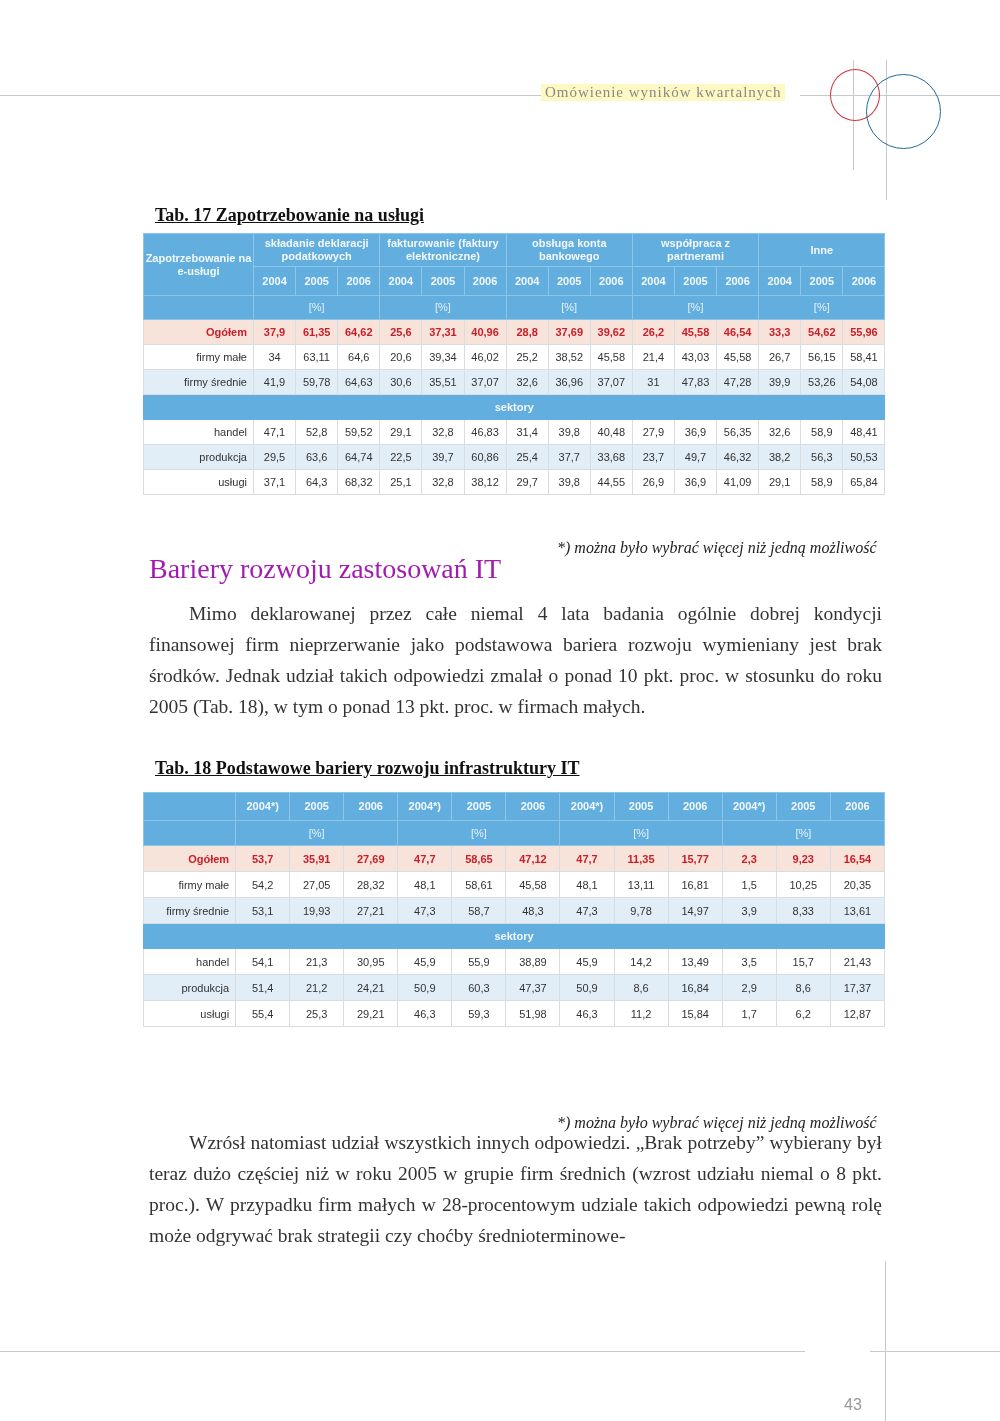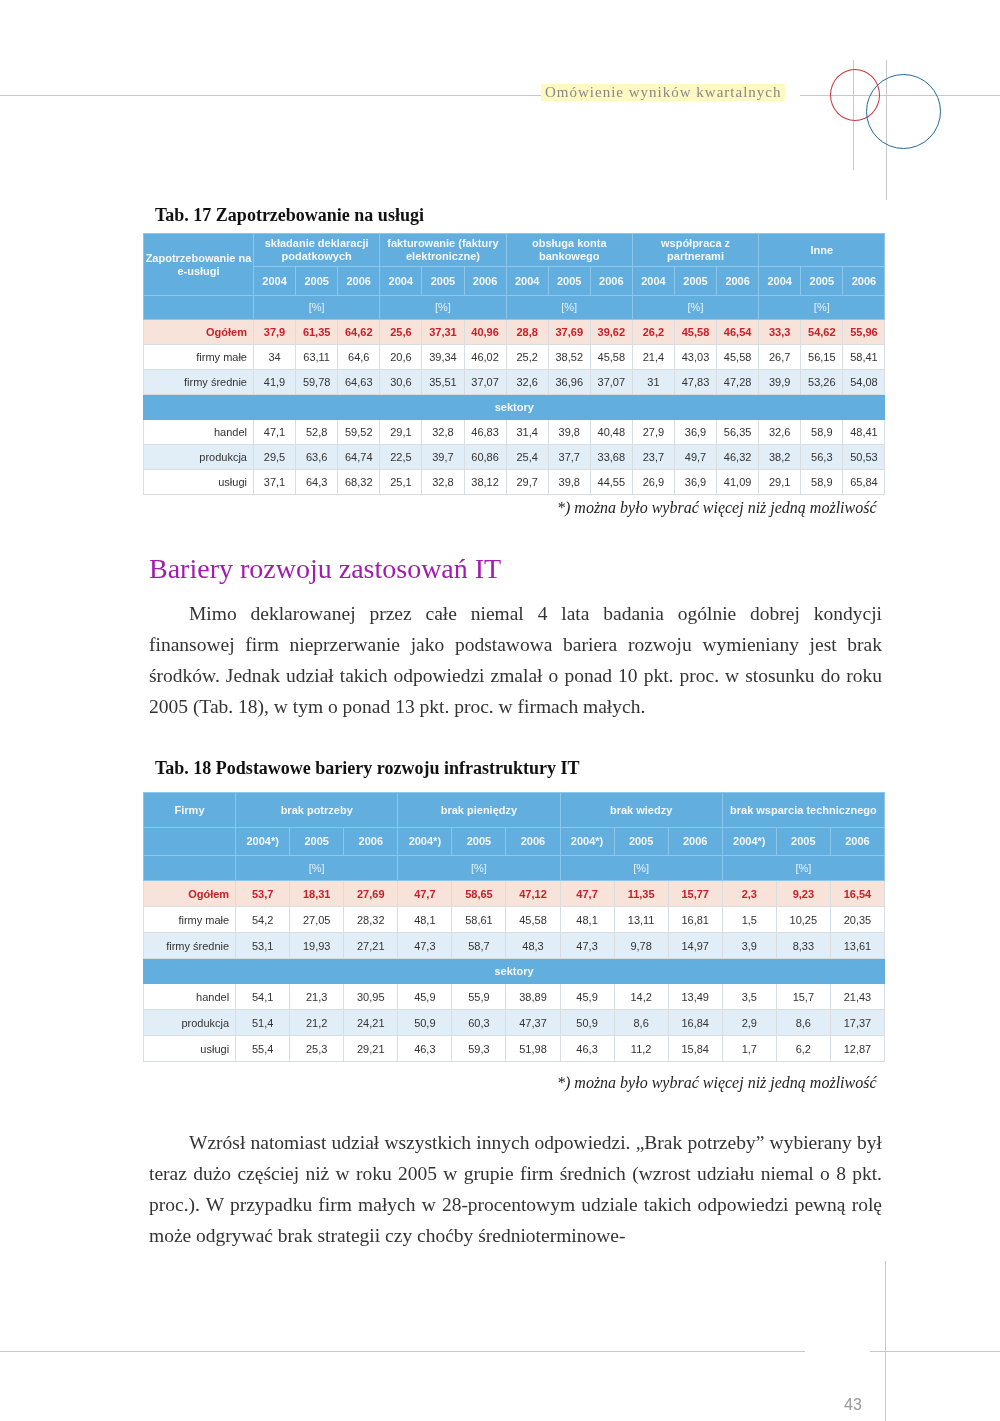--- a/index.html
+++ b/index.html
@@ -14,20 +14,21 @@
     color: #888; font-family: "Liberation Serif", serif; background: #fef9c3; padding: 0 4px;
   }
   .circle { position: absolute; border-radius: 50%; border: 1.5px solid; box-sizing: border-box; }
   .page-num {
     position: absolute; left: 840px; top: 1396px; font-size: 16px; color: #999;
     font-family: "Liberation Sans", sans-serif; background: #fff; padding: 0 4px;
   }
   .table-title {
     position: absolute; font-weight: bold; font-size: 18px; color: #111;
     font-family: "Liberation Serif", serif;
+    text-decoration: underline;
   }
   table.data {
     position: absolute; border-collapse: collapse; table-layout: fixed;
     font-family: "Liberation Sans", sans-serif; font-size: 11px; color: #333;
     border: 1px solid #9aa6b0;
   }
   table.data td, table.data th {
     border: 1px solid #d8dde2; text-align: center; padding: 0; overflow: hidden; white-space: nowrap;
   }
   table.data th {
@@ -36,20 +37,21 @@
   table.data th.wrap { white-space: normal; }
   table.data th.pct { font-weight: normal; color: #e6f1f9; }
   table.data tr.total td { background: #f8e3da; color: #c8202a; font-weight: bold; }
   table.data tr.odd td { background: #ffffff; }
   table.data tr.even td { background: #e2eef7; }
   table.data td.label { text-align: right; padding-right: 6px; }
   table.data tr.sector td { background: #62aede; color: #f3f8fc; font-weight: bold; border-color: #62aede; }
   .footnote {
     position: absolute; font-style: italic; font-size: 16px; color: #222;
     font-family: "Liberation Serif", serif;
+    margin-top: 40px;
   }
   .section-title {
     position: absolute; left: 149px; top: 553px; font-size: 28px; color: #a21caf;
     font-family: "Liberation Serif", serif;
   }
   .para {
     position: absolute; left: 149px; width: 733px; font-size: 19.5px; line-height: 31px;
     color: #333; text-align: justify; font-family: "Liberation Serif", serif;
     text-indent: 40px; margin: 0;
   }
@@ -225,27 +227,20 @@
 <div class="section-title">Bariery rozwoju zastosowań IT</div>
 <p class="para" style="top:598px;">Mimo deklarowanej przez całe niemal 4 lata badania ogólnie dobrej kondycji finansowej firm nieprzerwanie jako podstawowa bariera rozwoju wymieniany jest brak środków. Jednak udział takich odpowiedzi zmalał o ponad 10 pkt. proc. w stosunku do roku 2005 (Tab. 18), w tym o ponad 13 pkt. proc. w firmach małych.</p>
 
 <div class="table-title" style="left:155px; top:758px;">Tab. 18 Podstawowe bariery rozwoju infrastruktury IT</div>
 <table class="data" id="t18" style="left:143px; top:792px; width:742px;">
   <colgroup>
     <col style="width:92px">
     <col span="12" style="width:54px">
   </colgroup>
   <tbody>
-      <tr style="height:35px;">
-    <th>Firmy</th>
-    <th colspan="3" class="wrap">brak potrzeby</th>
-    <th colspan="3" class="wrap">brak pieniędzy</th>
-    <th colspan="3" class="wrap">brak wiedzy</th>
-    <th colspan="3" class="wrap">brak wsparcia technicznego</th>
-  </tr>
   <tr style="height:28px;" id="t18-years">
     <th></th>
   <th>2004*)</th>
         <th>2005</th>
         <th>2006</th>
         <th>2004*)</th>
         <th>2005</th>
         <th>2006</th>
         <th>2004*)</th>
         <th>2005</th>
@@ -259,21 +254,21 @@
   <th class="pct" colspan="3">[%]</th>
         <th class="pct" colspan="3">[%]</th>
         <th class="pct" colspan="3">[%]</th>
         <th class="pct" colspan="3">[%]</th>
       </tr>
   </tbody>
     <tbody id="t18-body">
       <tr class="total" style="height: 26px;">
         <td class="label">Ogółem</td>
         <td>53,7</td>
-        <td>18,31</td>
+        <td>35,91</td>
         <td>27,69</td>
         <td>47,7</td>
         <td>58,65</td>
         <td>47,12</td>
         <td>47,7</td>
         <td>11,35</td>
         <td>15,77</td>
         <td>2,3</td>
         <td>9,23</td>
         <td>16,54</td>

